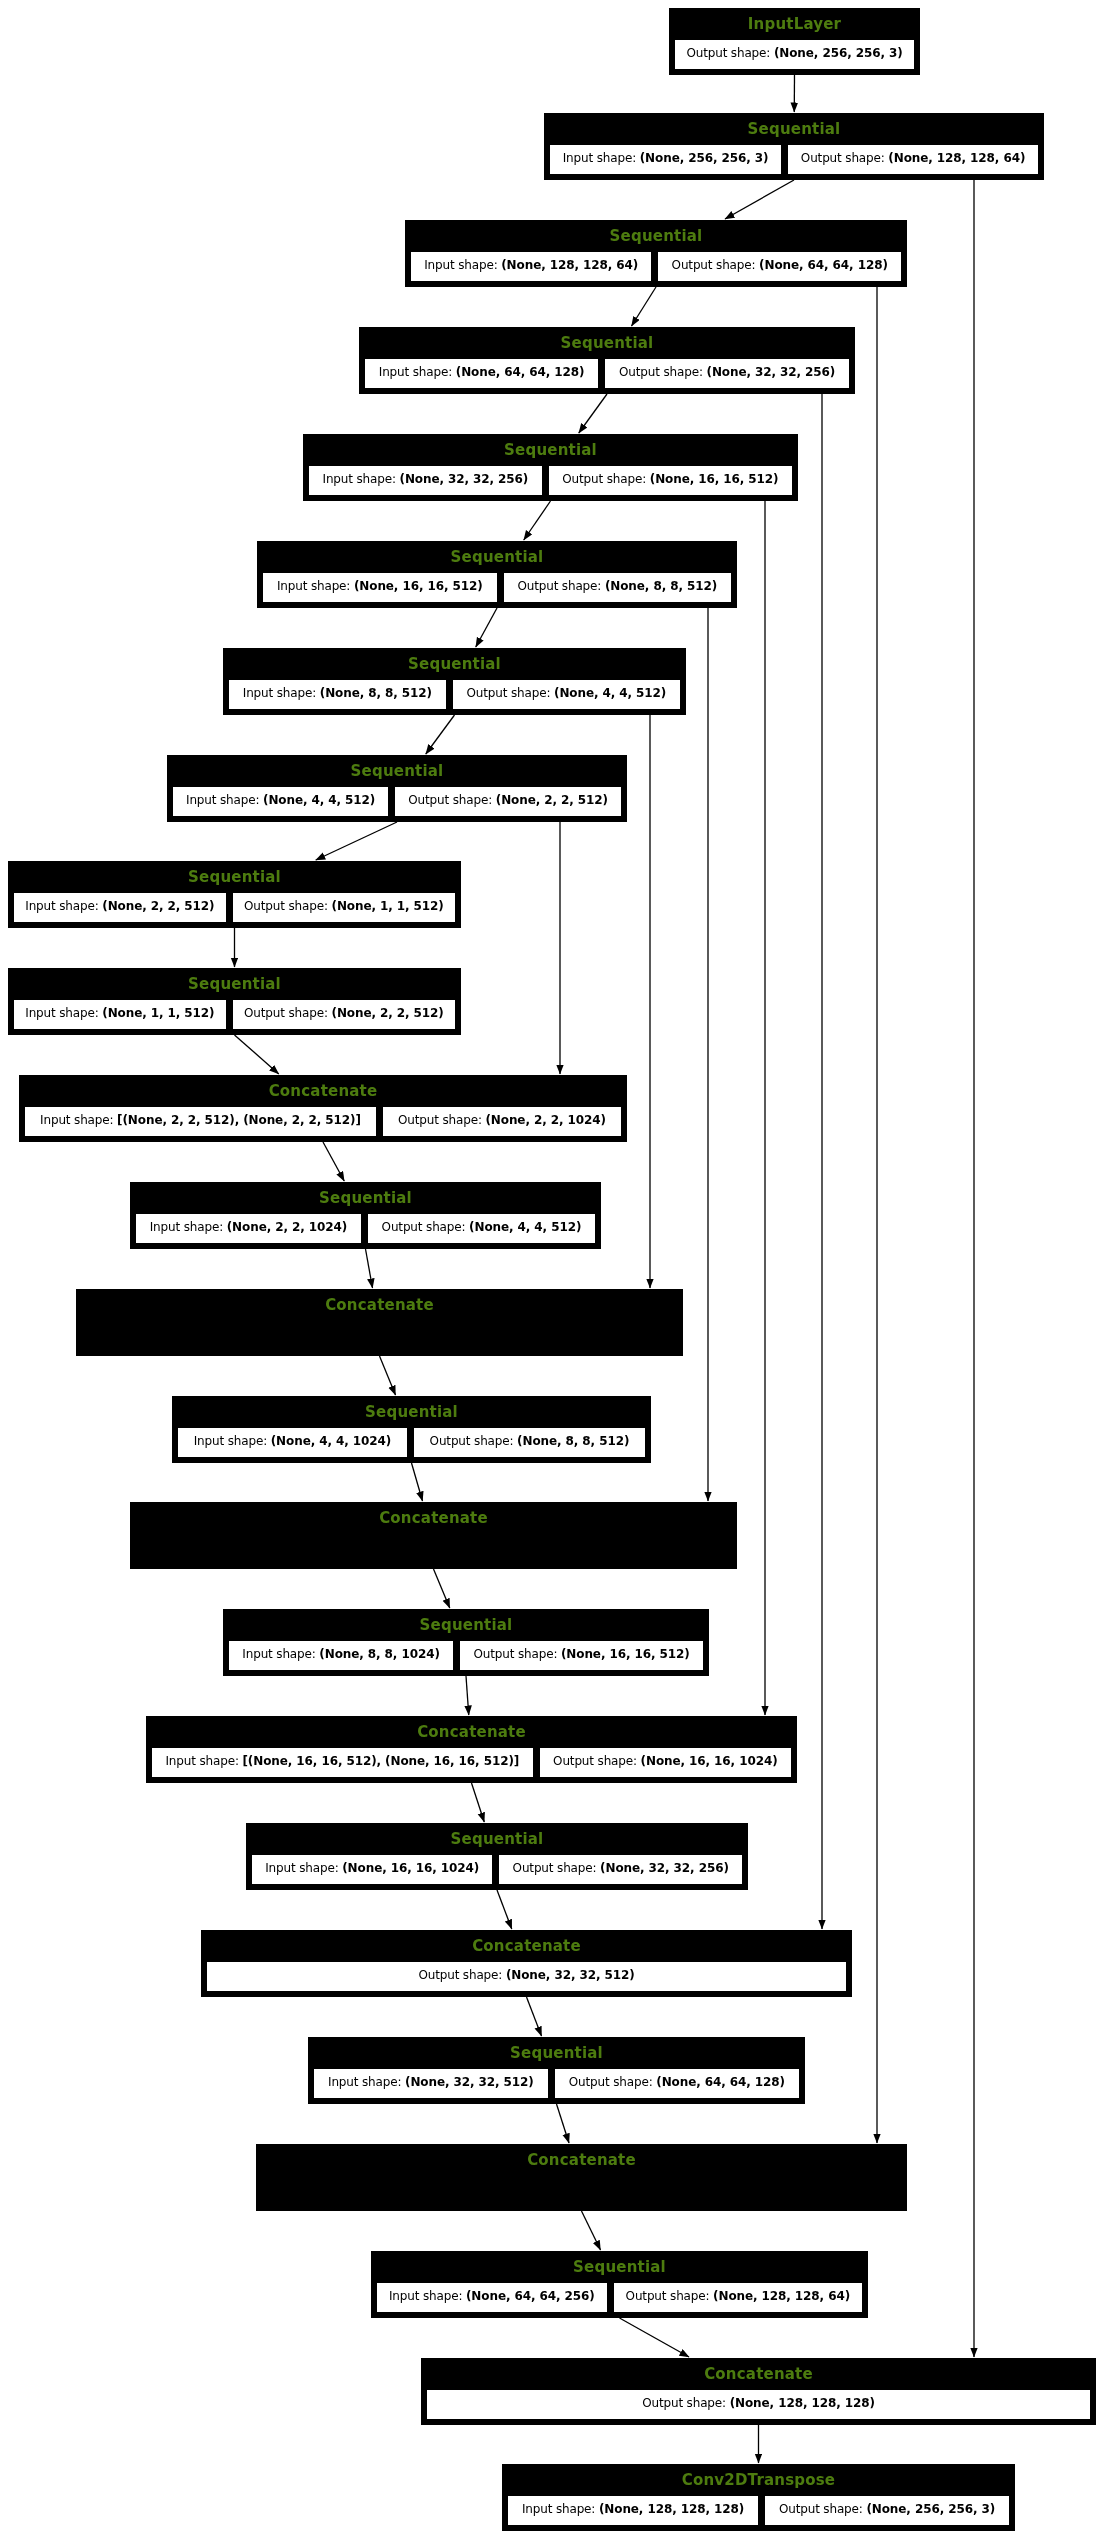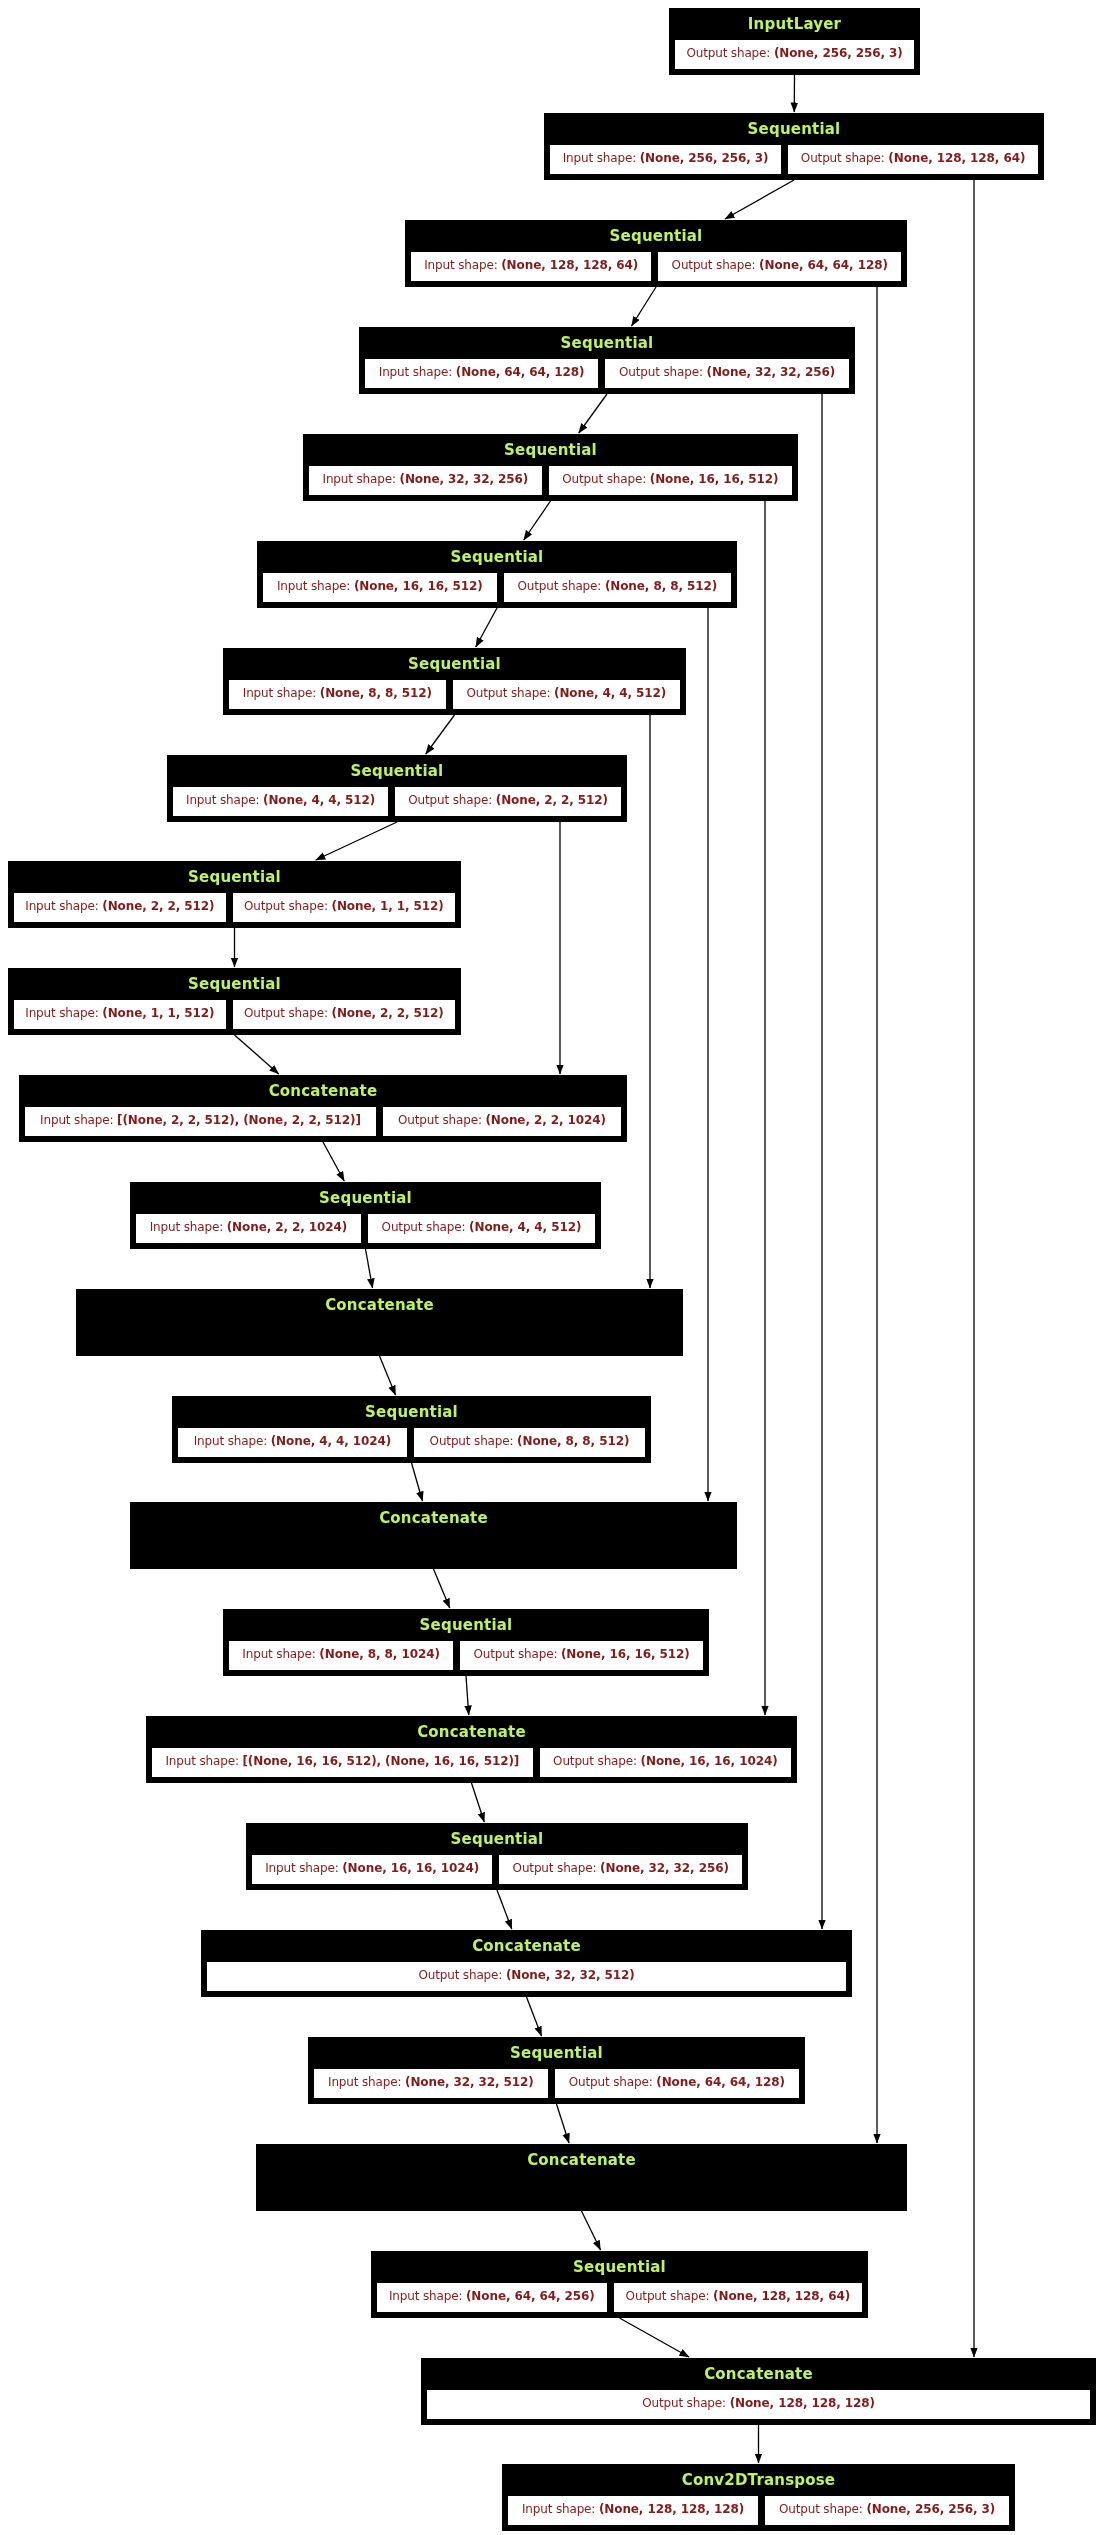--- a/index.html
+++ b/index.html
@@ -1,24 +1,24 @@
 <!DOCTYPE html>
 <html><head>
 <meta charset="utf-8">
 <style>
   html,body{margin:0;padding:0;background:#ffffff;}
   #diagram{position:relative;width:1101px;height:2535px;background:#ffffff;
            font-family:"DejaVu Sans","Liberation Sans",sans-serif;}
   #edges{position:absolute;left:0;top:0;z-index:0;}
   .node{position:absolute;z-index:1;background:#000000;box-sizing:border-box;
         height:67px;padding:0 5px 5px;display:flex;flex-direction:column;}
-  .node-title{color:#bef264;font-weight:bold;font-size:15px;text-align:center;
+  .node-title{color:#4d7c0f;font-weight:bold;font-size:15px;text-align:center;
               height:31px;line-height:32px;flex:0 0 auto;letter-spacing:0.2px;}
   .cells{display:flex;gap:5px;flex:1 1 auto;min-height:0;}
-  .cell{background:#ffffff;color:#7f1d1d;border:1.6px solid #000000;box-sizing:border-box;
+  .cell{background:#ffffff;color:#000000;border:1.6px solid #000000;box-sizing:border-box;
         flex:1 1 auto;text-align:center;white-space:nowrap;overflow:hidden;
         font-size:12px;line-height:26px;letter-spacing:-0.15px;padding:0 3px;}
   .shape-val{font-weight:bold;letter-spacing:-0.1px;}
 </style>
 </head>
 <body>
 
 <div id="diagram">
   <svg id="edges" width="1101" height="2535" viewBox="0 0 1101 2535">
     <defs>

